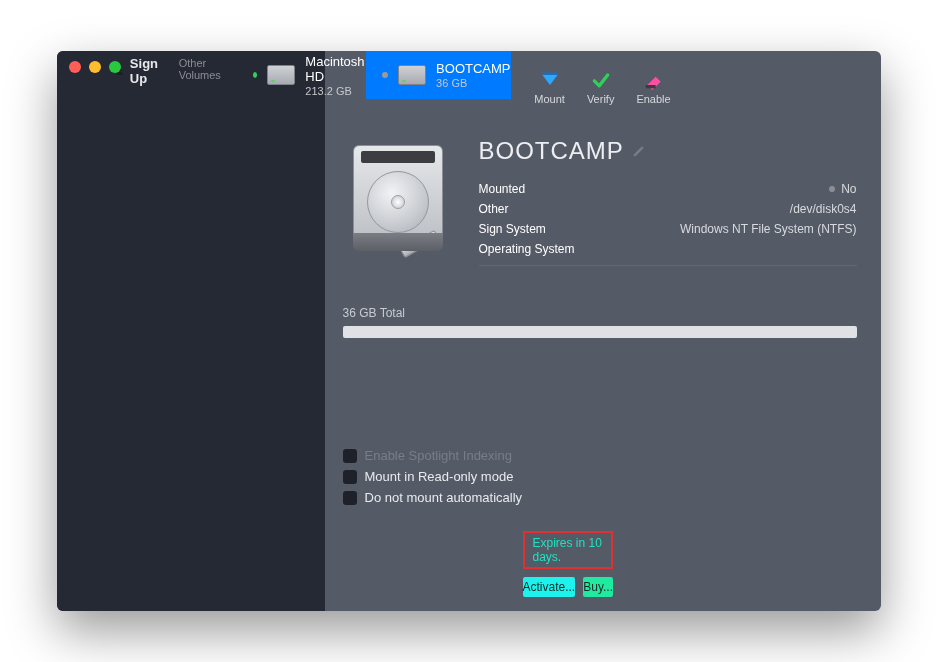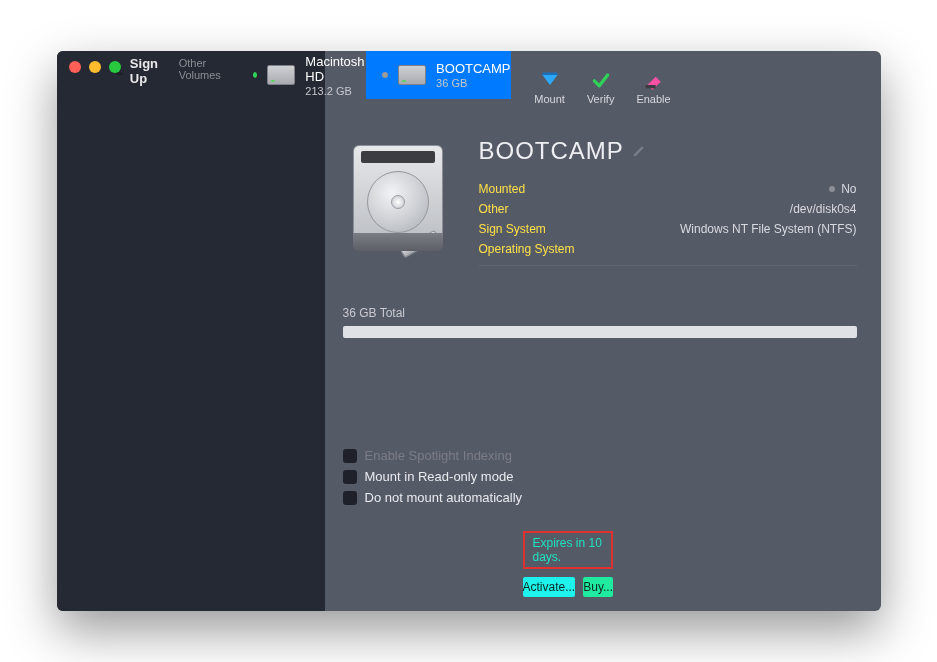--- a/index.html
+++ b/index.html
@@ -219,21 +219,21 @@
     .vol-info { flex:1; }
     .vol-title {
       display:flex; align-items:center; gap:8px;
       color:#eceef1; font-size: 24px; font-weight: 300;
       letter-spacing: 1px;
       margin-bottom: 14px;
     }
     .pencil-icon { width:14px; height:14px; opacity:0.3; }
     .info-table { width:100%; font-size:12px; }
     .info-row { display:flex; justify-content:space-between; padding: 3px 0; }
-    .info-key { color:#fde047; }
+    .info-key { color:#ffffff; }
     .info-val { color:#d8dadf; }
     .nodot {
       display:inline-flex; align-items:center; gap:6px;
     }
     .nodot::before {
       content:""; width:6px; height:6px; border-radius:50%;
       background:#8d8f96;
     }
     .divider {
       border:none; border-top:1px solid rgba(255,255,255,0.08);

